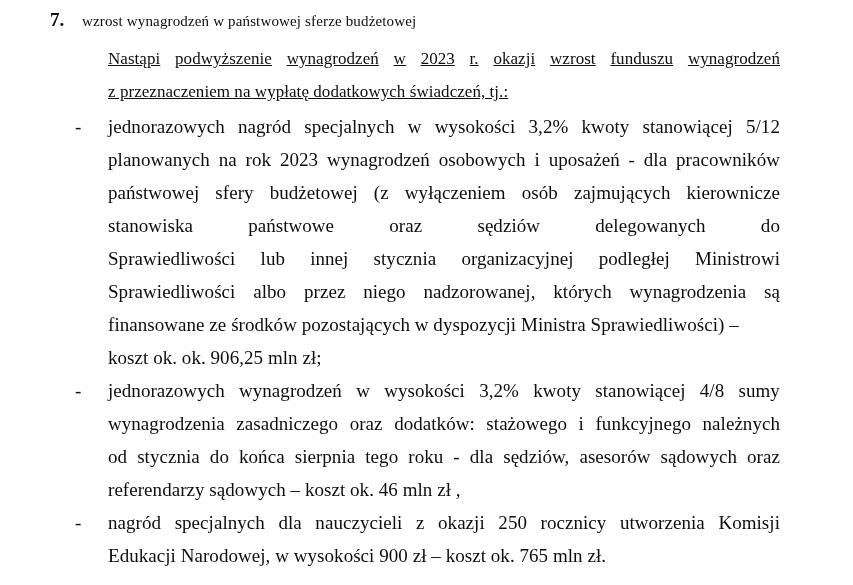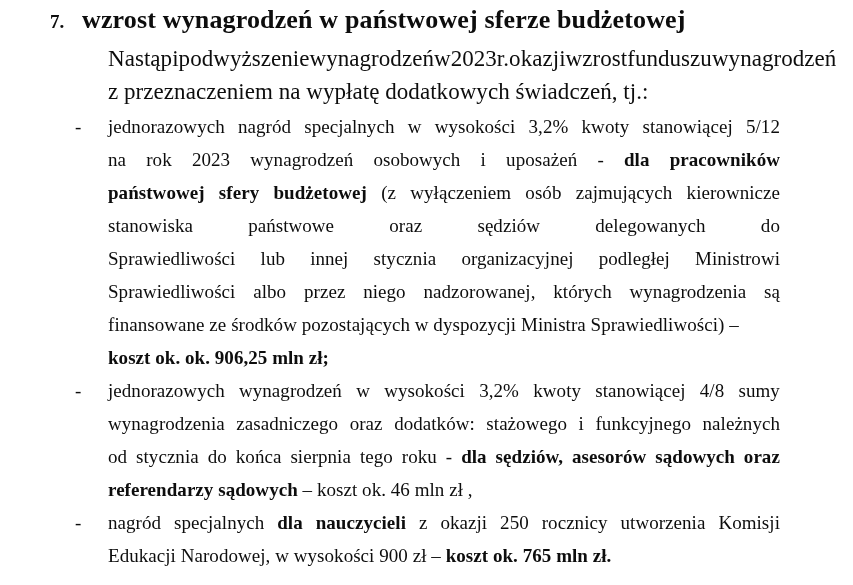--- a/index.html
+++ b/index.html
@@ -38,37 +38,38 @@
   .heading-num {
     flex: 0 0 auto;
     width: 32px;
     font-weight: bold;
     font-size: 19px;
     line-height: 30px;
     letter-spacing: 0.1px;
   }
   .heading-text {
     flex: 1 1 auto;
-    font-weight: bold;
-    font-size: 26px;
+    font-weight: normal;
+    font-size: 15px;
     line-height: 30px;
     letter-spacing: 0.15px;
   }
 
   
   .intro {
     position: absolute;
     left: 108px;
     top: 42px;
     width: 672px;
-    font-size: 23px;
+    font-size: 17px;
     line-height: 33px;
     text-align: justify;
     text-justify: inter-word;
     letter-spacing: 0.05px;
+    text-decoration: underline;
   }
   .intro .ln {
     display: block;
     white-space: nowrap;
   }
   .intro .ln.just {
     display: flex;
     justify-content: space-between;
   }
 
@@ -100,21 +101,21 @@
   }
   .bullet-item .body .ln.just {
     display: flex;
     justify-content: space-between;
     white-space: nowrap;
   }
   .bullet-item .body .ln.just > span {
     white-space: pre;
   }
 
-  b, .b { font-weight: bold; }
+  b, .b { font-weight: normal; }
 
   #item-1 { top: 110px; }
   #item-2 { top: 374px; }
   #item-3 { top: 506px; }
 </style>
 </head>
 <body>
 
 <div class="page">
 
@@ -147,20 +148,21 @@
           <span>nagród</span>
           <span>specjalnych</span>
           <span>w</span>
           <span>wysokości</span>
           <span>3,2%</span>
           <span>kwoty</span>
           <span>stanowiącej</span>
           <span>5/12</span>
         </span>
         <span class="ln just">
+          <span>planowanych</span>
           <span>na</span>
           <span>rok</span>
           <span>2023</span>
           <span>wynagrodzeń</span>
           <span>osobowych</span>
           <span>i</span>
           <span>uposażeń</span>
           <span>-</span>
           <span class="b">dla</span>
           <span class="b">pracowników</span>

